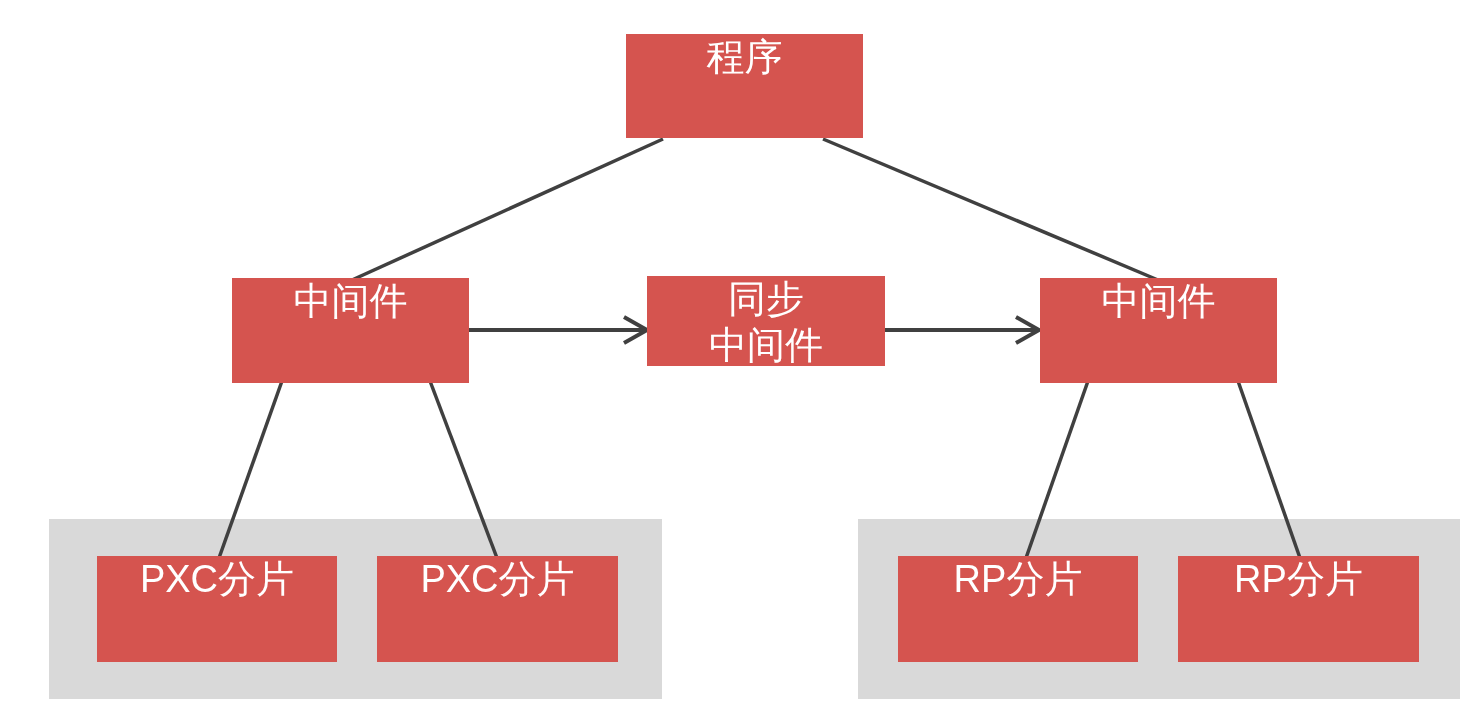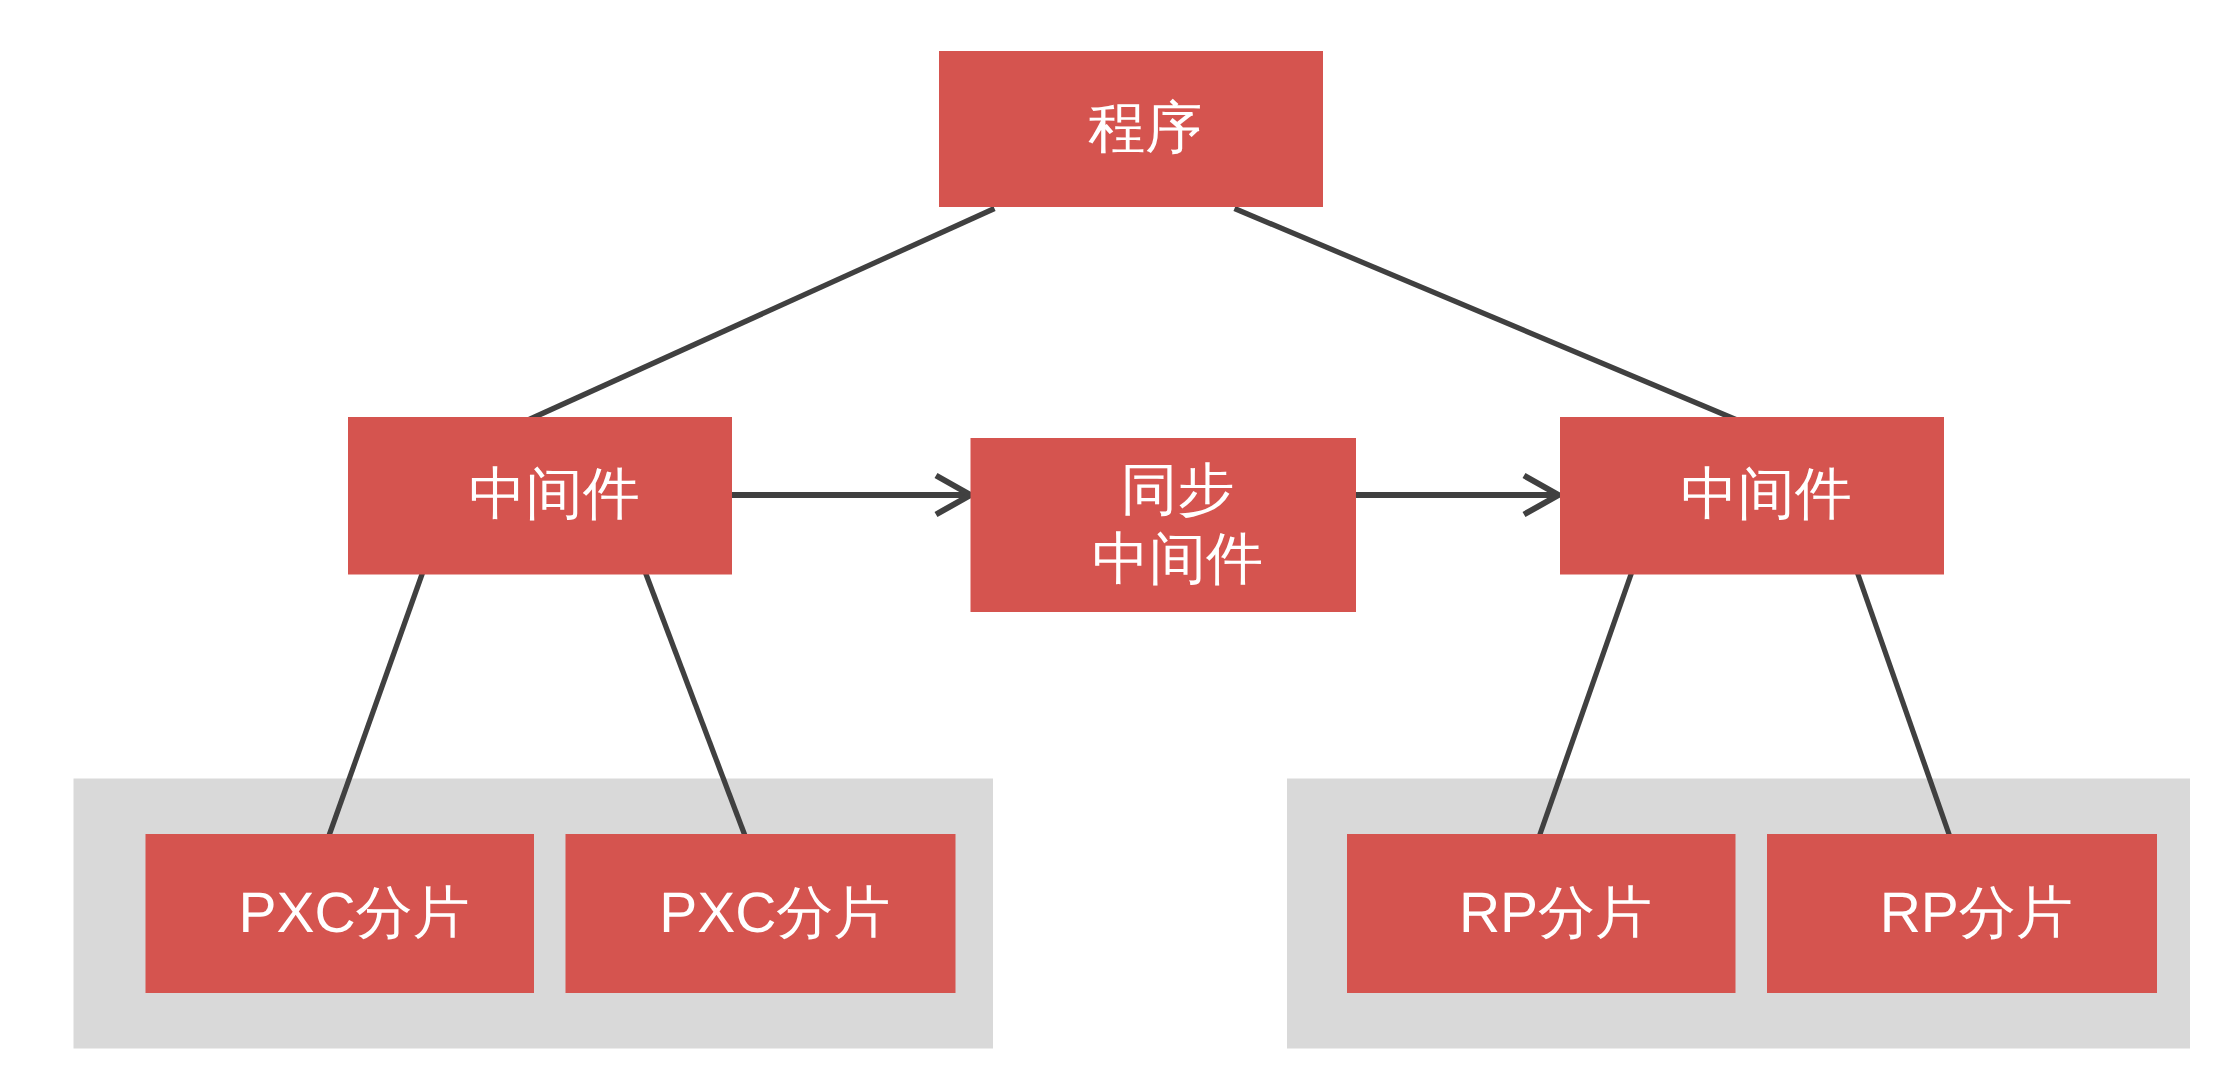--- a/index.html
+++ b/index.html
@@ -26,33 +26,31 @@
     top: 0;
     width: 1480px;
     height: 721px;
     z-index: 1;
   }
   .node {
     position: absolute;
     background: #d5544f;
     color: #ffffff;
     display: flex;
-    align-items: center;
     justify-content: center;
     text-align: center;
     font-size: 38px;
     line-height: 1.22;
     white-space: pre-line;
     z-index: 2;
-    padding-left: 19px;
   }
   
   .node-program          { left: 626px;  top: 34px;  width: 237px; height: 104px; }
   .node-middleware-left  { left: 232px;  top: 278px; width: 237px; height: 105px; }
-  .node-sync-middleware  { left: 647px;  top: 292px; width: 238px; height: 116px; }
+  .node-sync-middleware  { left: 647px;  top: 276px; width: 238px; height: 90px; }
   .node-middleware-right { left: 1040px; top: 278px; width: 237px; height: 105px; }
   .node-pxc-1            { left: 97px;   top: 556px; width: 240px; height: 106px; }
   .node-pxc-2            { left: 377px;  top: 556px; width: 241px; height: 106px; }
   .node-rp-1             { left: 898px;  top: 556px; width: 240px; height: 106px; }
   .node-rp-2             { left: 1178px; top: 556px; width: 241px; height: 106px; }
   .group-pxc             { left: 49px;   top: 519px; width: 613px; height: 180px; }
   .group-rp              { left: 858px;  top: 519px; width: 602px; height: 180px; }
   svg line, svg polyline {
     stroke: #404040;
     fill: none;

